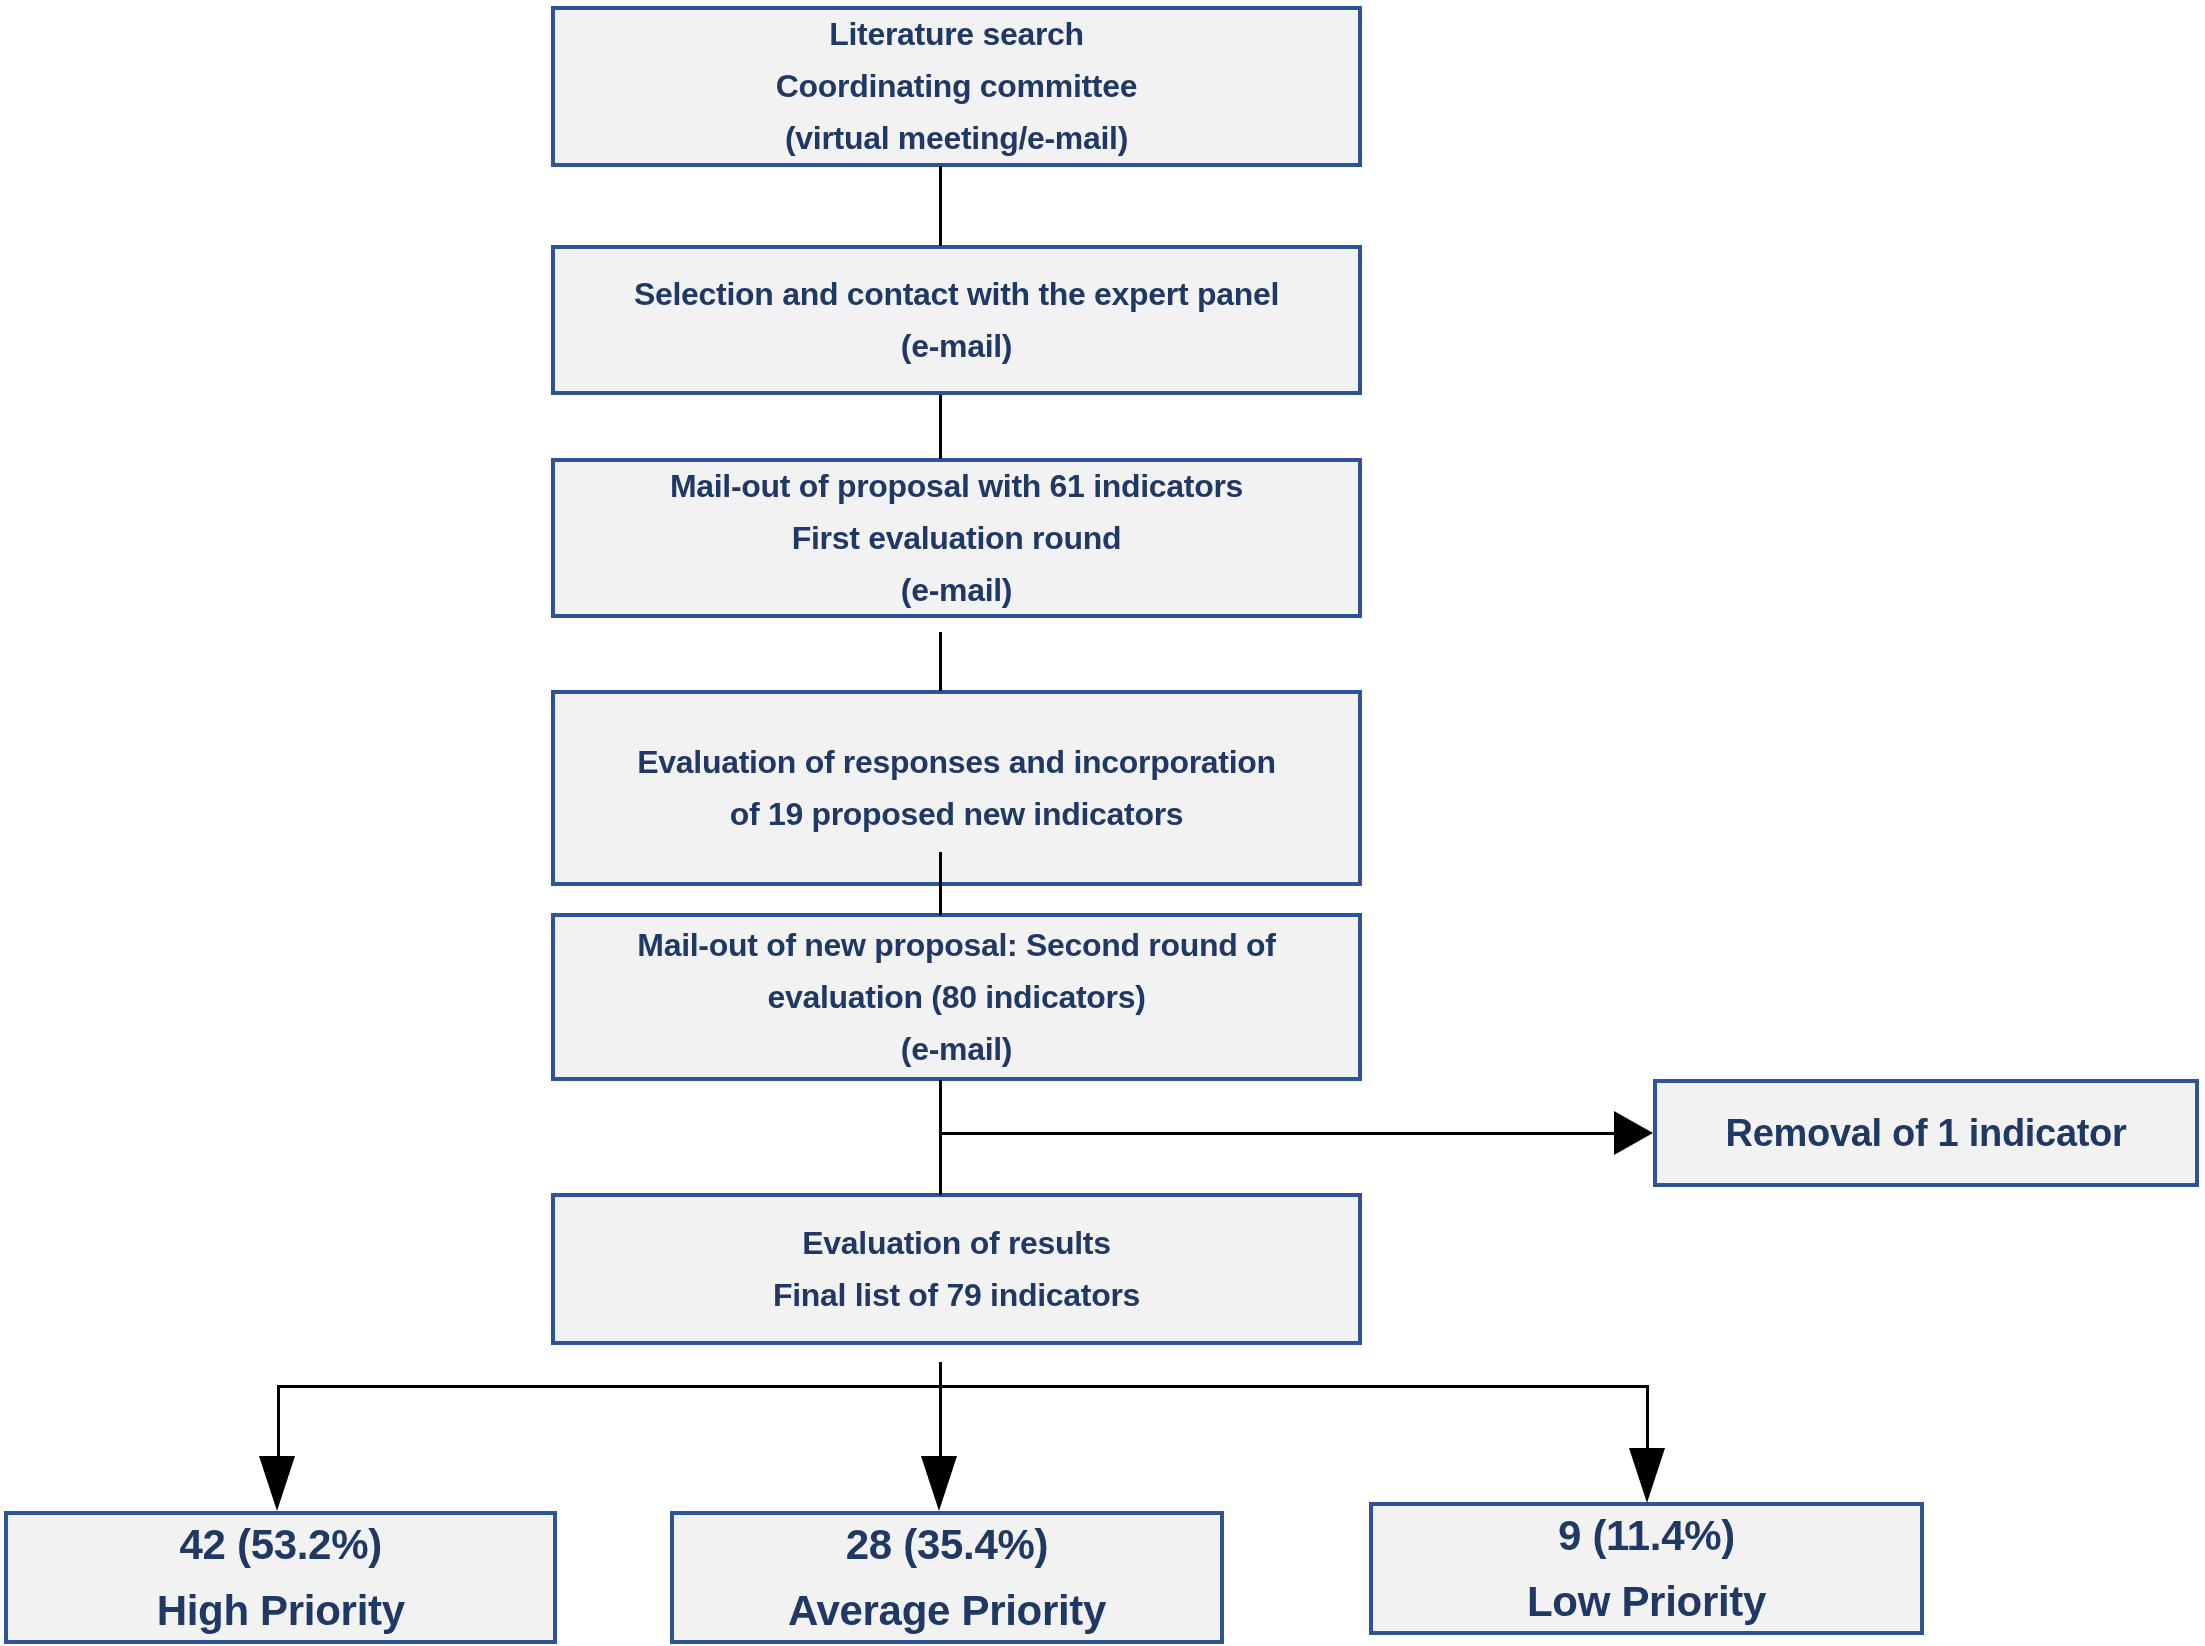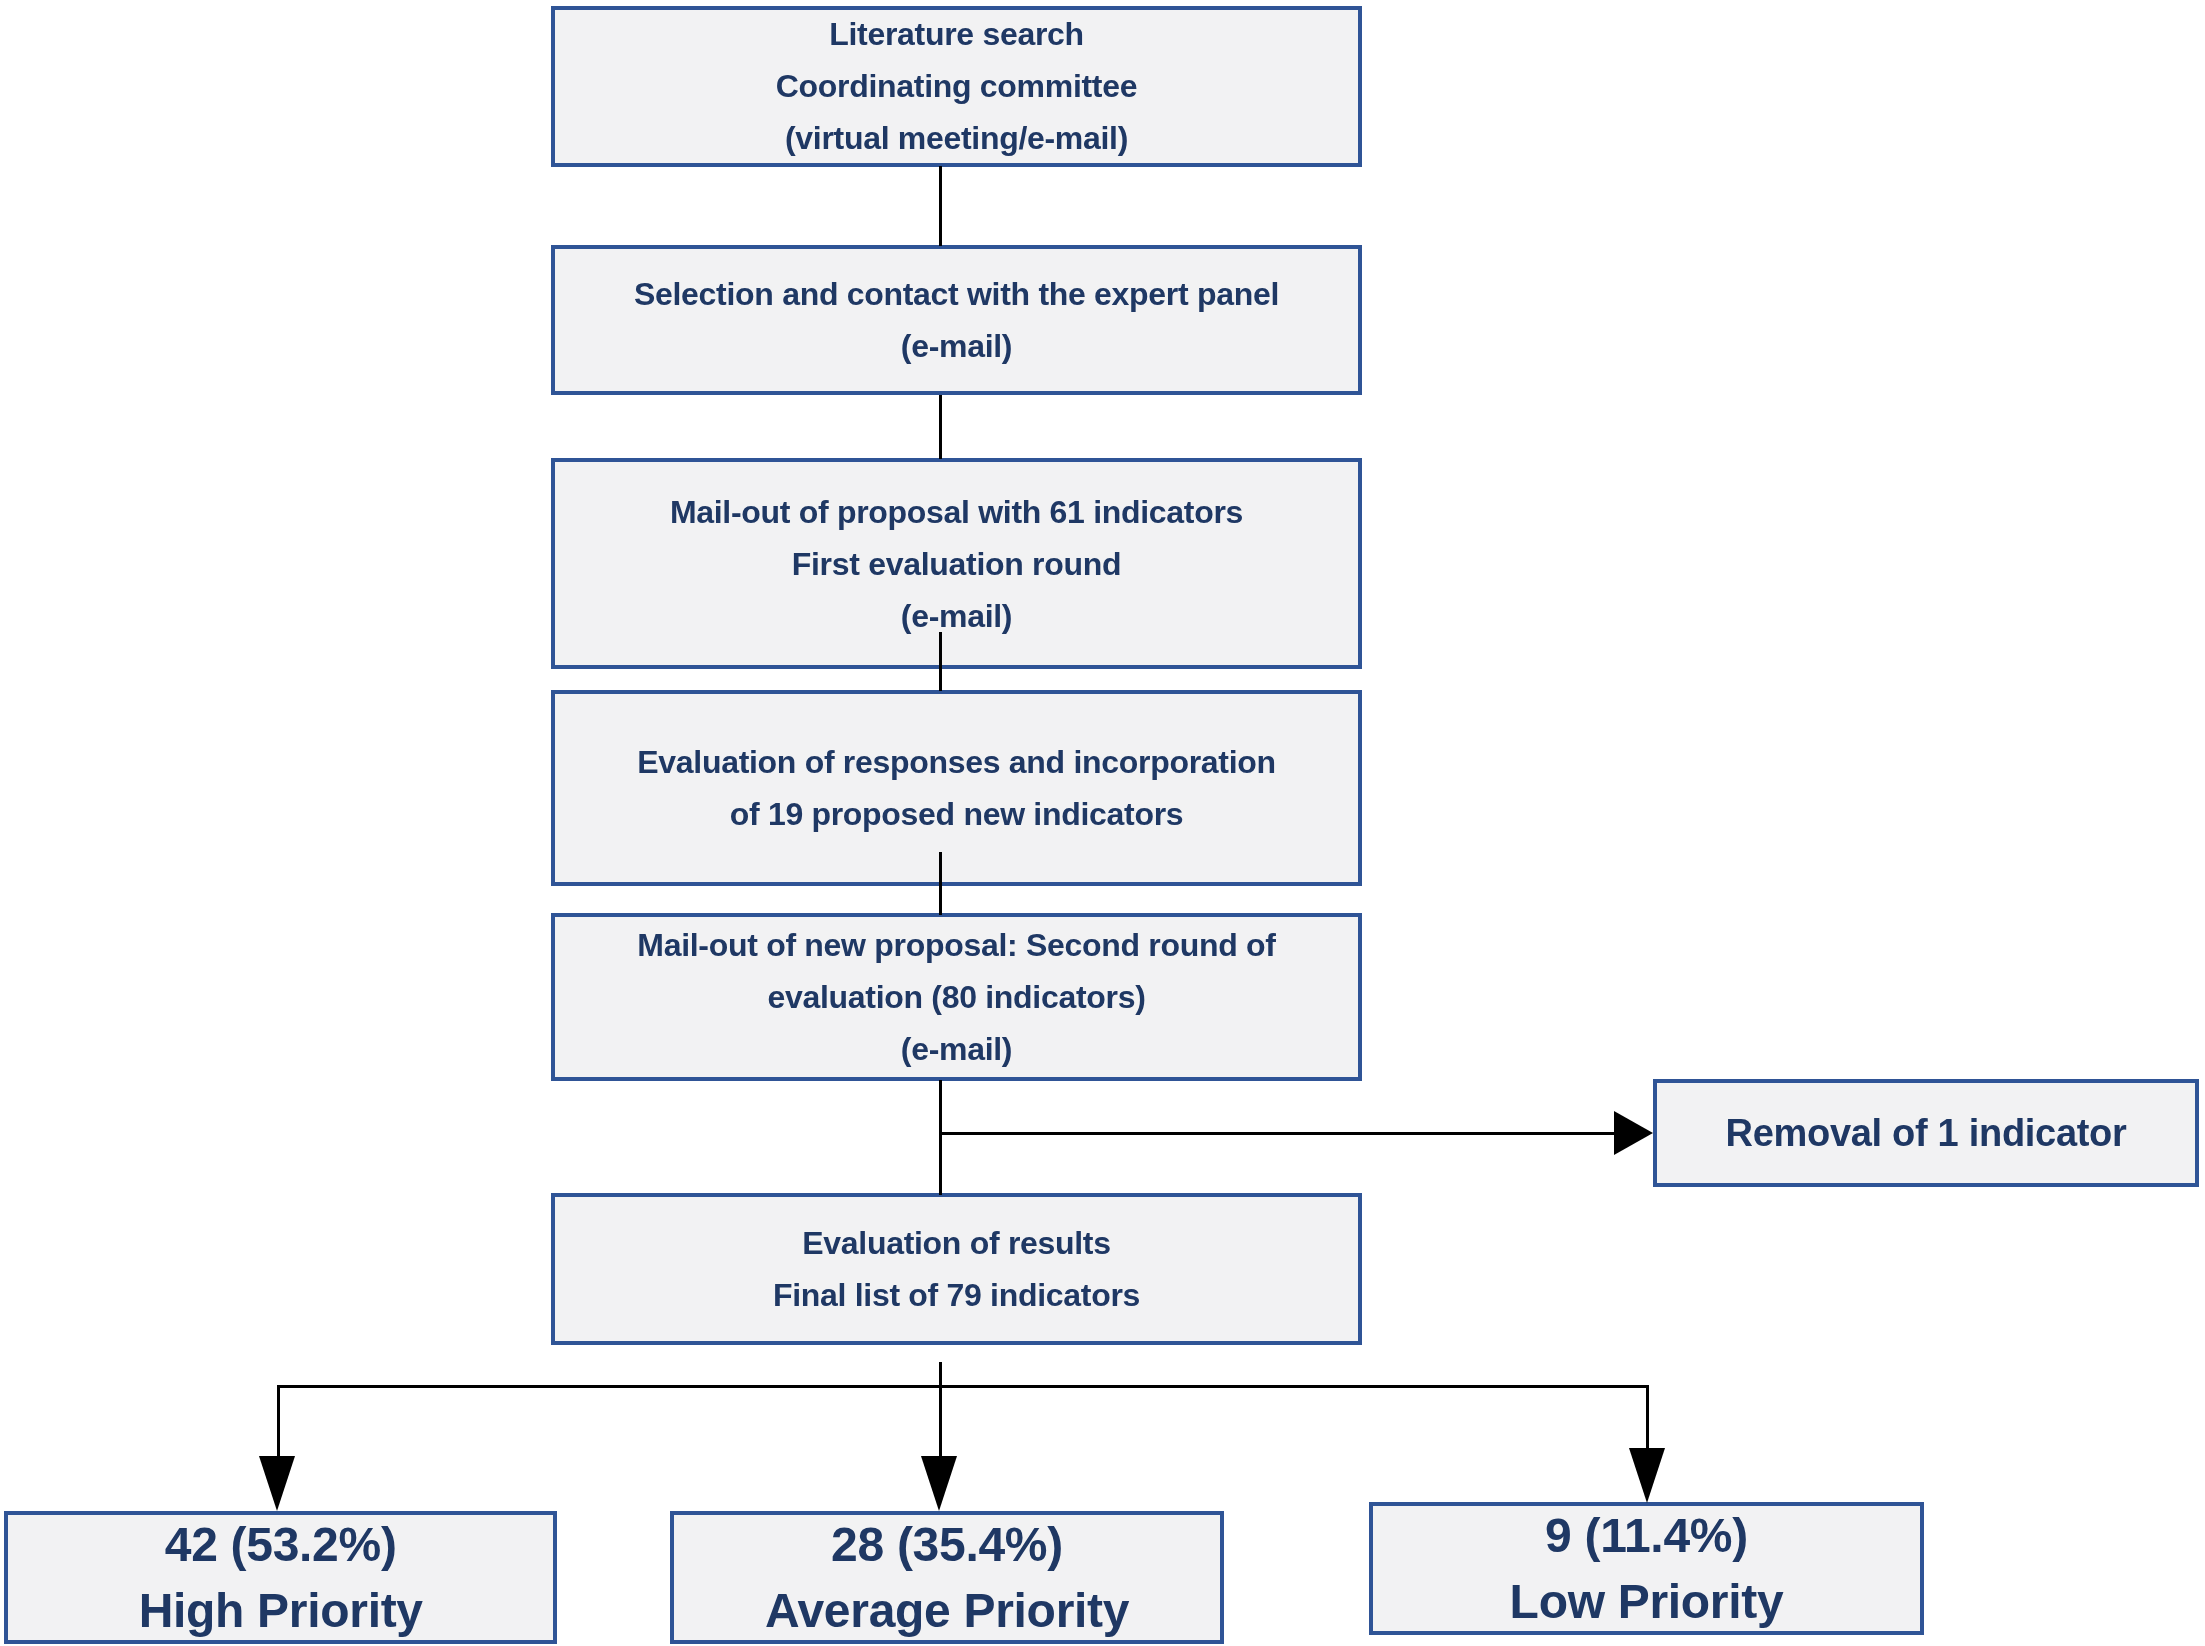--- a/index.html
+++ b/index.html
@@ -26,26 +26,26 @@
     border:4.9px solid var(--border);
     display:flex;flex-direction:column;
     justify-content:center;align-items:center;
     text-align:center;
     letter-spacing:-0.3px;
   }
   .fbox span{display:block;}
   .center-col{left:551px;width:811px;font-size:32px;line-height:52px;}
   #b1{top:5.6px;height:161px;}
   #b2{top:245px;height:150px;}
-  #b3{top:458px;height:211px;}
+  #b3{top:458px;height:160px;}
   #b4{top:690px;height:196px;}
   #b5{top:913px;height:168px;}
   #b6{top:1193px;height:152px;}
   #side{left:1653px;top:1079px;width:546px;height:108px;font-size:38px;}
-  .outcome{font-size:48px;line-height:66px;height:133px;}
+  .outcome{font-size:42px;line-height:66px;height:133px;}
   #o1{left:4.2px;top:1511px;width:553px;}
   #o2{left:670px;top:1511px;width:554px;}
   #o3{left:1369px;top:1502px;width:555px;}
 
   .vline{position:absolute;width:2.8px;background:var(--connector);}
   .hline{position:absolute;height:2.8px;background:var(--connector);}
   #v1{left:939px;top:166px;height:80px;}
   #v2{left:939px;top:395px;height:64px;}
   #v3{left:939px;top:632px;height:59px;}
   #v4{left:939px;top:852px;height:63px;}

